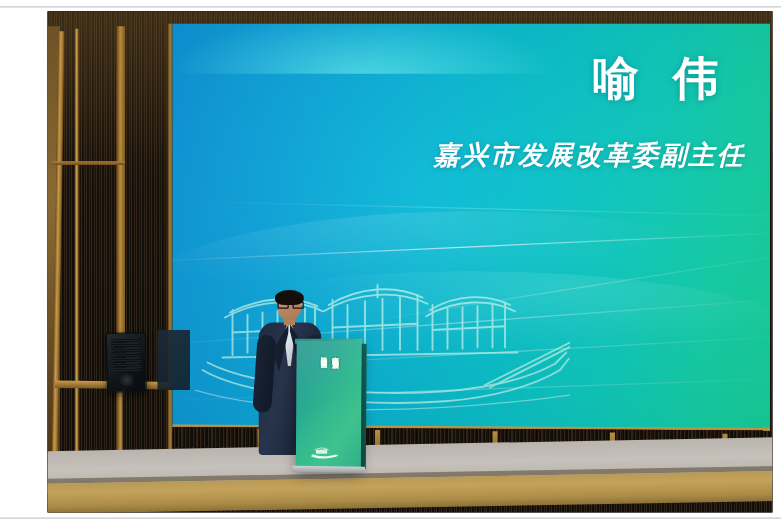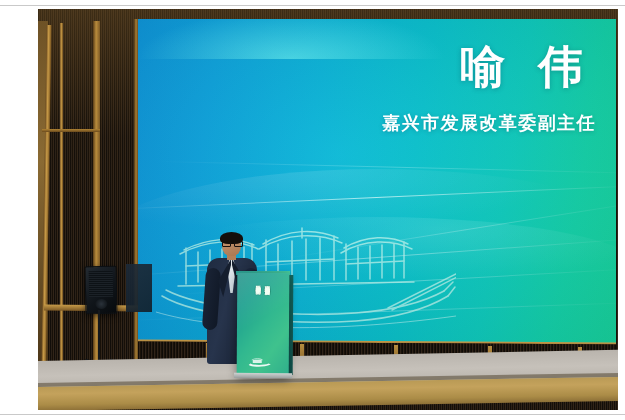--- a/index.html
+++ b/index.html
@@ -63,28 +63,28 @@
   .wl2{left:-4%;top:238px;width:108%;transform:rotate(-4.2deg);opacity:.65;}
   .wl3{left:8%;top:262px;width:96%;transform:rotate(-3.2deg);opacity:.5;}
   .wl4{left:4%;top:148px;width:104%;transform:rotate(1.4deg);opacity:.35;}
   .wl5{left:-2%;top:292px;width:106%;transform:rotate(-2deg);opacity:.45;}
   .wl6{left:30%;top:210px;width:78%;transform:rotate(-9deg);opacity:.4;}
 
   
   .boat{position:absolute;left:18px;top:185px;width:300px;height:130px;opacity:.92;}
 
   
-  .led-title{position:absolute;right:22px;top:26px;color:#ffffff;
-             font-size:45px;line-height:1;letter-spacing:.24em;
+  .led-title{position:absolute;right:32px;top:26px;color:#ffffff;
+             font-size:37px;line-height:1;letter-spacing:.24em;
              font-family:"Liberation Serif", serif;font-weight:700;
              text-shadow:0 1px 5px rgba(0,60,80,.32);white-space:nowrap;}
   .led-sub{position:absolute;right:20px;top:95px;color:#ffffff;
-           font-size:18px;line-height:1;letter-spacing:.08em;
+           font-size:21px;line-height:1;letter-spacing:.08em;
            font-family:"Liberation Serif", serif;font-weight:700;
-           text-shadow:0 1px 4px rgba(0,60,80,.3);white-space:nowrap;}
+           text-shadow:0 1px 4px rgba(0,60,80,.3);white-space:nowrap;font-style:italic;}
 
   
   .under-band{position:absolute;left:100px;top:334px;width:478px;height:30px;
               background:repeating-linear-gradient(90deg,
                 #0f0b07 0,#0f0b07 1px,#30241a 1px,#30241a 2px,#1a1209 2px,#1a1209 3px);
               background-color:#1b140d;transform:rotate(.35deg);}
   .under-top{position:absolute;left:100px;top:332px;width:478px;height:5px;
              background:linear-gradient(180deg,#c79c4b,#7d5a25);transform:rotate(.35deg);}
   .band-div{position:absolute;top:334px;width:4px;height:30px;
             background:linear-gradient(180deg,#b68c3f,#6d4d1f);}

